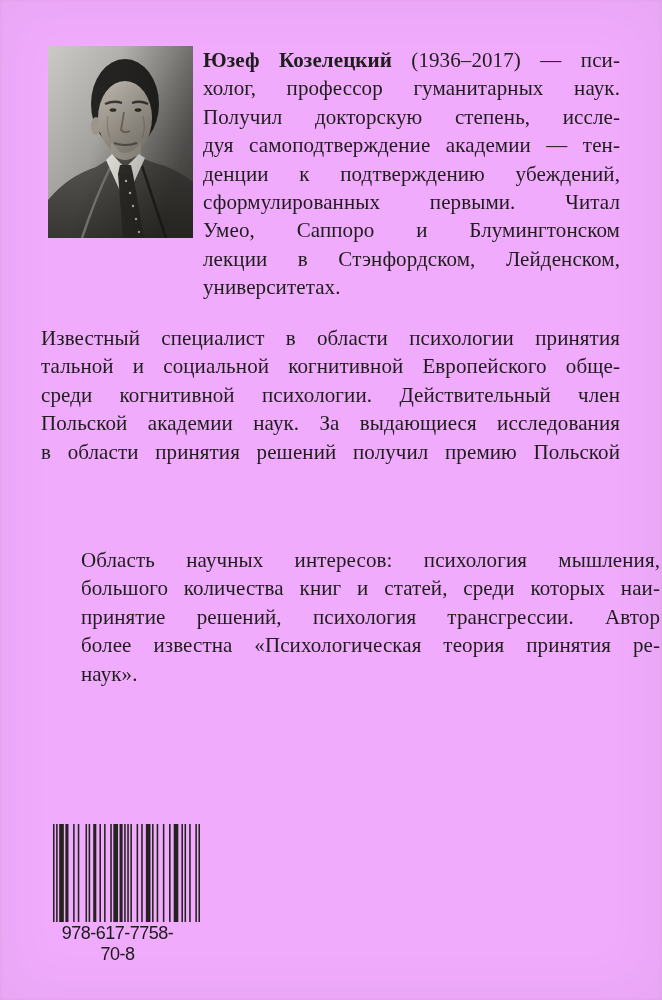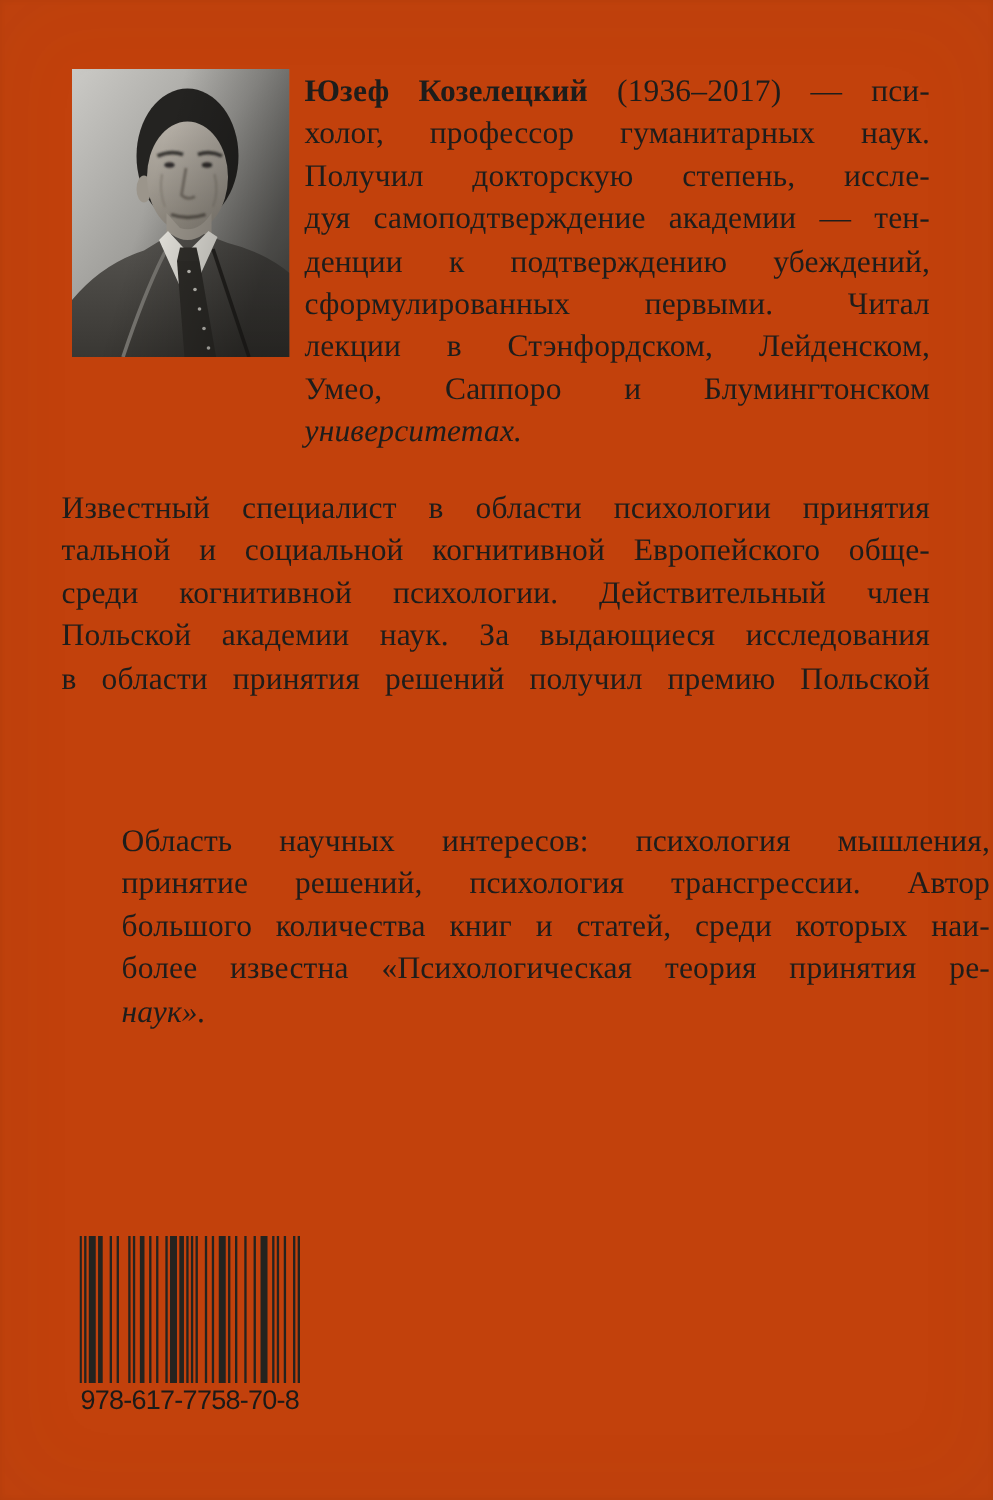--- a/index.html
+++ b/index.html
@@ -1,19 +1,19 @@
 <!DOCTYPE html>
 <html><head>
 <meta charset="utf-8">
 <style>
   html,body{margin:0;padding:0;}
   .page{
     position:relative;
     width:662px;height:1000px;
-    background:#c2410c;
+    background:#f0abfc;
     color:#1e1d1b;
     font-family:"Liberation Serif","DejaVu Serif",serif;
     overflow:hidden;
   }
   .page::after{
     content:"";position:absolute;inset:0;pointer-events:none;
     box-shadow:inset 0 0 60px rgba(90,85,70,0.06), inset 0 0 4px rgba(0,0,0,0.05);
   }
   .photo{
     position:absolute;left:48px;top:46px;width:145px;height:192px;
@@ -22,23 +22,23 @@
   .par{
     position:absolute;
     font-size:21px;
     line-height:28.4px;
     letter-spacing:0.1px;
   }
   #par1{left:203px;top:46px;width:417px;}
   #par2{left:41px;top:324px;width:579px;}
   #par3{left:41px;top:546px;width:579px;margin-left:40px;}
   .jline{text-align:justify;text-align-last:justify;}
-  .jline.last{text-align-last:left;font-style:italic;}
+  .jline.last{text-align-last:left;}
   .jline b{font-weight:700;}
-  .barcode-wrap{position:absolute;left:53px;top:824px;width:147px;}
+  .barcode-wrap{position:absolute;left:53px;top:824px;width:129px;}
   #barcode-svg{display:block;width:147px;height:98px;}
   .isbn{
     font-family:"Liberation Sans","DejaVu Sans",sans-serif;
     font-size:18px;letter-spacing:-0.5px;
     text-align:center;margin-top:1px;color:#1b1a18;
   }
 </style>
 </head>
 <body>
 
@@ -110,37 +110,37 @@
     </svg>
   </div>
 
   <div class="par" id="par1">
     <div class="jline"><b>Юзеф Козелецкий</b><span> (1936–2017) — пси-</span></div>
     <div class="jline">холог, профессор гуманитарных наук.</div>
     <div class="jline">Получил докторскую степень, иссле-</div>
     <div class="jline">дуя самоподтверждение академии — тен-</div>
     <div class="jline">денции к подтверждению убеждений,</div>
     <div class="jline">сформулированных первыми. Читал</div>
+    <div class="jline">Умео, Саппоро и Блумингтонском</div>
     <div class="jline">лекции в Стэнфордском, Лейденском,</div>
-    <div class="jline">Умео, Саппоро и Блумингтонском</div>
     <div class="jline last">университетах.</div>
   </div>
 
   <div class="par" id="par2">
     <div class="jline">Известный специалист в области психологии принятия</div>
     <div class="jline">тальной и социальной когнитивной Европейского обще-</div>
     <div class="jline">среди когнитивной психологии. Действительный член</div>
     <div class="jline">Польской академии наук. За выдающиеся исследования</div>
     <div class="jline">в области принятия решений получил премию Польской</div>
   </div>
 
   <div class="par" id="par3">
     <div class="jline">Область научных интересов: психология мышления,</div>
+    <div class="jline">большого количества книг и статей, среди которых наи-</div>
     <div class="jline">принятие решений, психология трансгрессии. Автор</div>
-    <div class="jline">большого количества книг и статей, среди которых наи-</div>
     <div class="jline">более известна «Психологическая теория принятия ре-</div>
     <div class="jline last">наук».</div>
   </div>
 
   <div class="barcode-wrap">
     <svg id="barcode-svg" viewBox="0 0 95 66" preserveAspectRatio="none">
         <rect x="0" y="0" width="1" height="66" fill="#24231f"></rect>
         <rect x="2" y="0" width="1" height="66" fill="#24231f"></rect>
         <rect x="4" y="0" width="3" height="66" fill="#24231f"></rect>
         <rect x="8" y="0" width="2" height="66" fill="#24231f"></rect>

